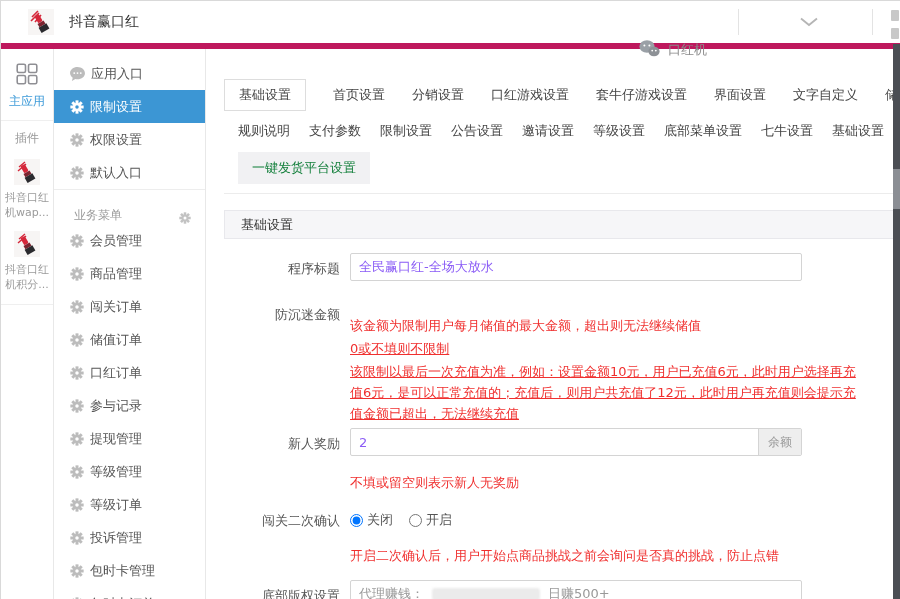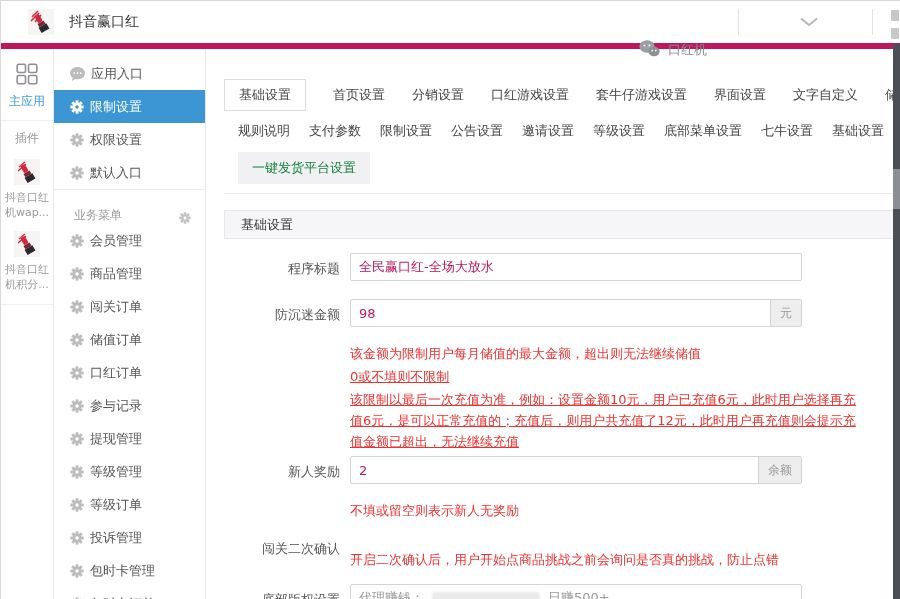--- a/index.html
+++ b/index.html
@@ -46,21 +46,21 @@
   .pill-row{margin-top:7px;padding-left:14px;}
   .pill{display:inline-block;background:#f1f1f3;color:#15803d;padding:7px 14px;cursor:pointer;}
   .divider{border-top:1px solid #ececec;margin-top:9px;}
   .panel-header{margin-top:16px;background:#f6f6f8;border:1px solid #e8e8ec;height:27px;line-height:27px;padding-left:16px;color:#333;}
   
   .form{padding-top:14px;}
   .frow{display:flex;}
   .flabel{width:116px;flex:0 0 auto;text-align:right;padding:7px 10px 0 0;color:#555;}
   .fcontrol{width:516px;}
   .input-group{display:flex;width:452px;height:28px;border:1px solid #d4d4d4;border-radius:2px;background:#fff;box-sizing:border-box;}
-  .fi{flex:1;min-width:0;border:none;outline:none;background:transparent;padding:0 8px;font-size:13px;color:#be185d;font-family:"DejaVu Sans",sans-serif;}
+  .fi{flex:1;min-width:0;border:none;outline:none;background:transparent;padding:0 8px;font-size:13px;color:#8b5cf6;font-family:"DejaVu Sans",sans-serif;}
   .addon{border-left:1px solid #d4d4d4;background:#eee;color:#999;font-size:12px;display:flex;align-items:center;padding:0 9px;}
   .help{color:#f0302f;margin-top:16px;line-height:21px;font-size:13px;}
   .mt2{margin-top:2px;text-decoration:underline;}
   .radios{display:flex;align-items:center;gap:16px;padding-top:6px;color:#555;}
   .radios label{display:flex;align-items:center;gap:4px;cursor:pointer;}
   .radios input{margin:0;}
   .fake-input{width:452px;height:28px;border:1px solid #d4d4d4;border-radius:2px;box-sizing:border-box;display:flex;align-items:center;padding:0 8px;color:#999;gap:8px;background:#fff;}
   .blur-blob{width:108px;height:13px;background:#ebebeb;border-radius:3px;filter:blur(1px);}
   
   .right-strip{position:absolute;right:0;top:43px;width:7px;height:556px;background:#4b4e54;}
@@ -451,44 +451,50 @@
           <div class="fcontrol">
             <div class="input-group">
               <input class="fi" type="text" value="全民赢口红-全场大放水" style="">
             </div>
           </div>
         </div>
 
         <div class="frow">
           <div class="flabel">防沉迷金额</div>
           <div class="fcontrol">
-            <div class="input-group">
-              <input class="fi" type="text" value="98" style="">
-              <span class="addon">元</span>
-            </div>
             <div class="help">该金额为限制用户每月储值的最大金额，超出则无法继续储值</div>
             <div class="help mt2">0或不填则不限制</div>
             <div class="help mt2">该限制以最后一次充值为准，例如：设置金额10元，用户已充值6元，此时用户选择再充值6元，是可以正常充值的；充值后，则用户共充值了12元，此时用户再充值则会提示充值金额已超出，无法继续充值</div>
           </div>
         </div>
 
         <div class="frow" style="margin-top:4px;">
           <div class="flabel">新人奖励</div>
           <div class="fcontrol">
             <div class="input-group">
               <input class="fi" type="text" value="2" style="">
               <span class="addon">余额</span>
             </div>
             <div class="help">不填或留空则表示新人无奖励</div>
           </div>
         </div>
 
         <div class="frow" style="margin-top:12px;">
           <div class="flabel">闯关二次确认</div>
           <div class="fcontrol">
+            <div class="radios">
+              <label>
+                <input type="radio" name="confirm" checked="" style="">
+                <span>关闭</span>
+              </label>
+              <label>
+                <input type="radio" name="confirm" style="">
+                <span>开启</span>
+              </label>
+            </div>
             <div class="help">开启二次确认后，用户开始点商品挑战之前会询问是否真的挑战，防止点错</div>
           </div>
         </div>
 
         <div class="frow" style="margin-top:14px;">
           <div class="flabel">底部版权设置</div>
           <div class="fcontrol">
             <div class="fake-input">
               <span>代理赚钱：</span>
               <span class="blur-blob"></span>

